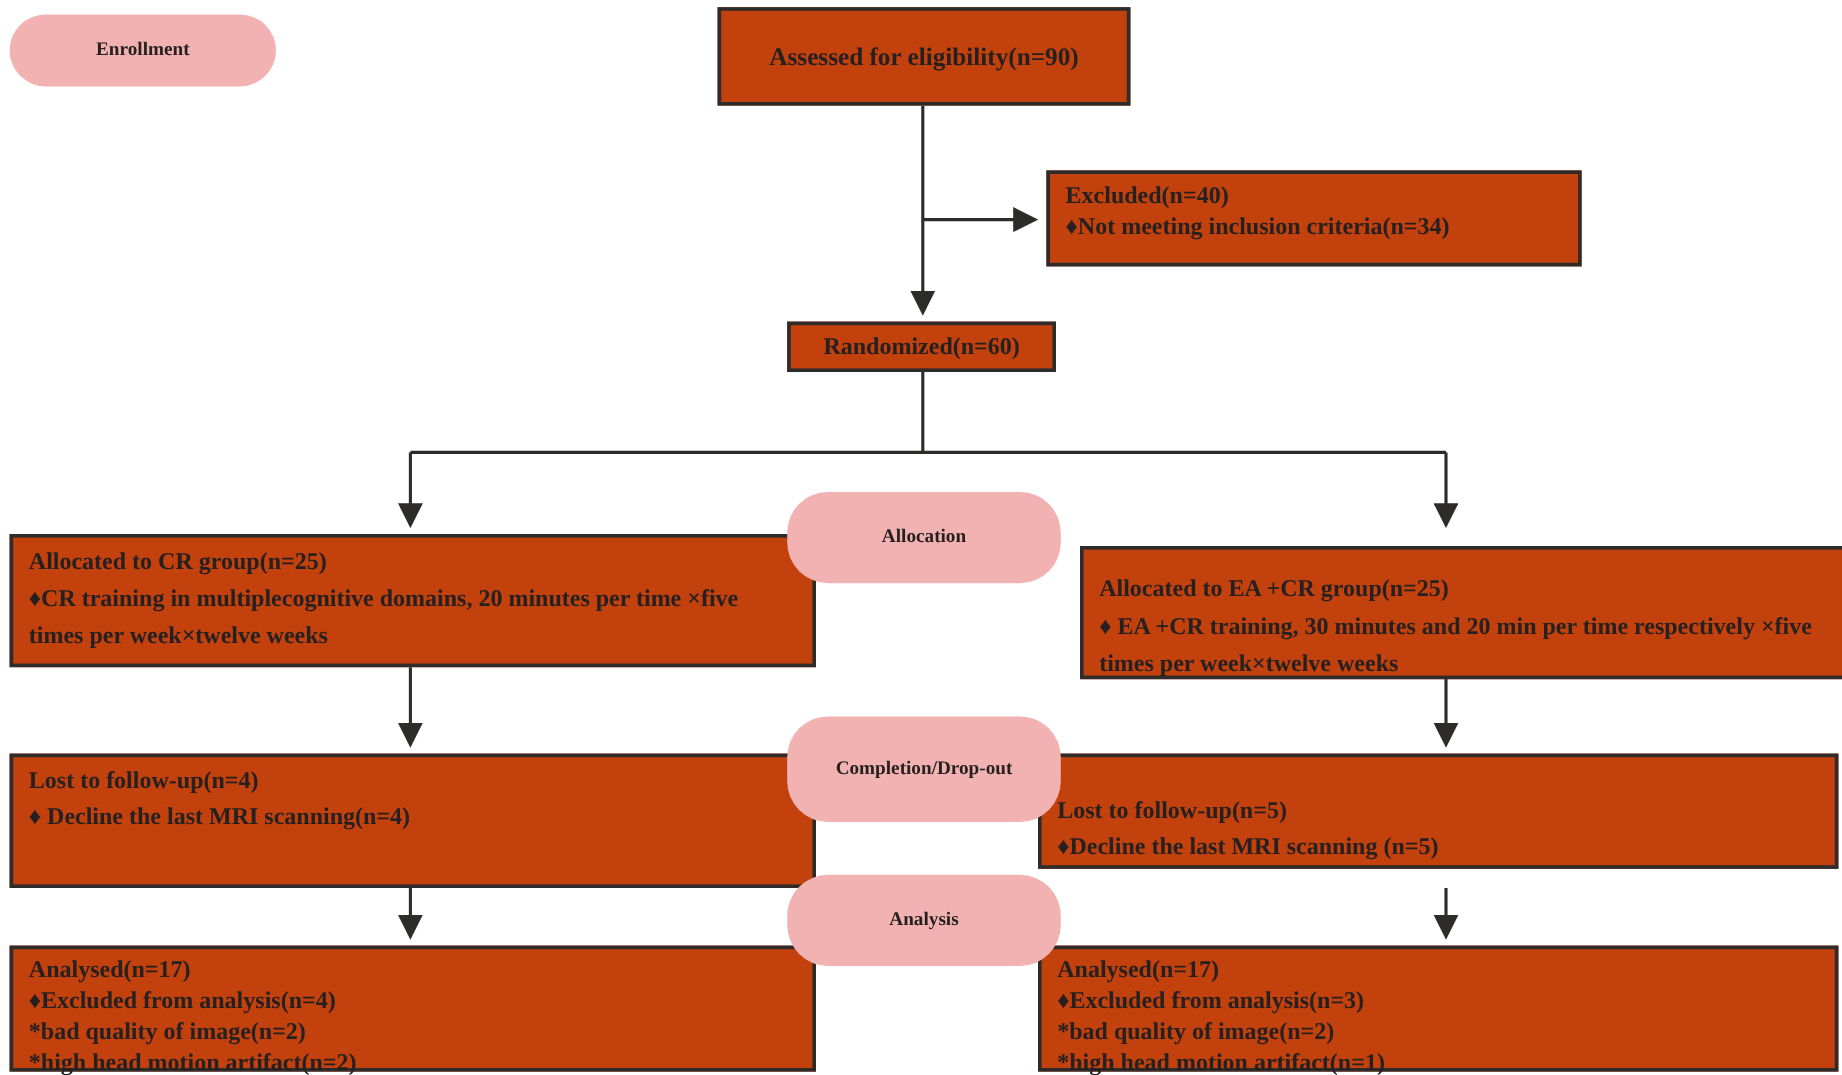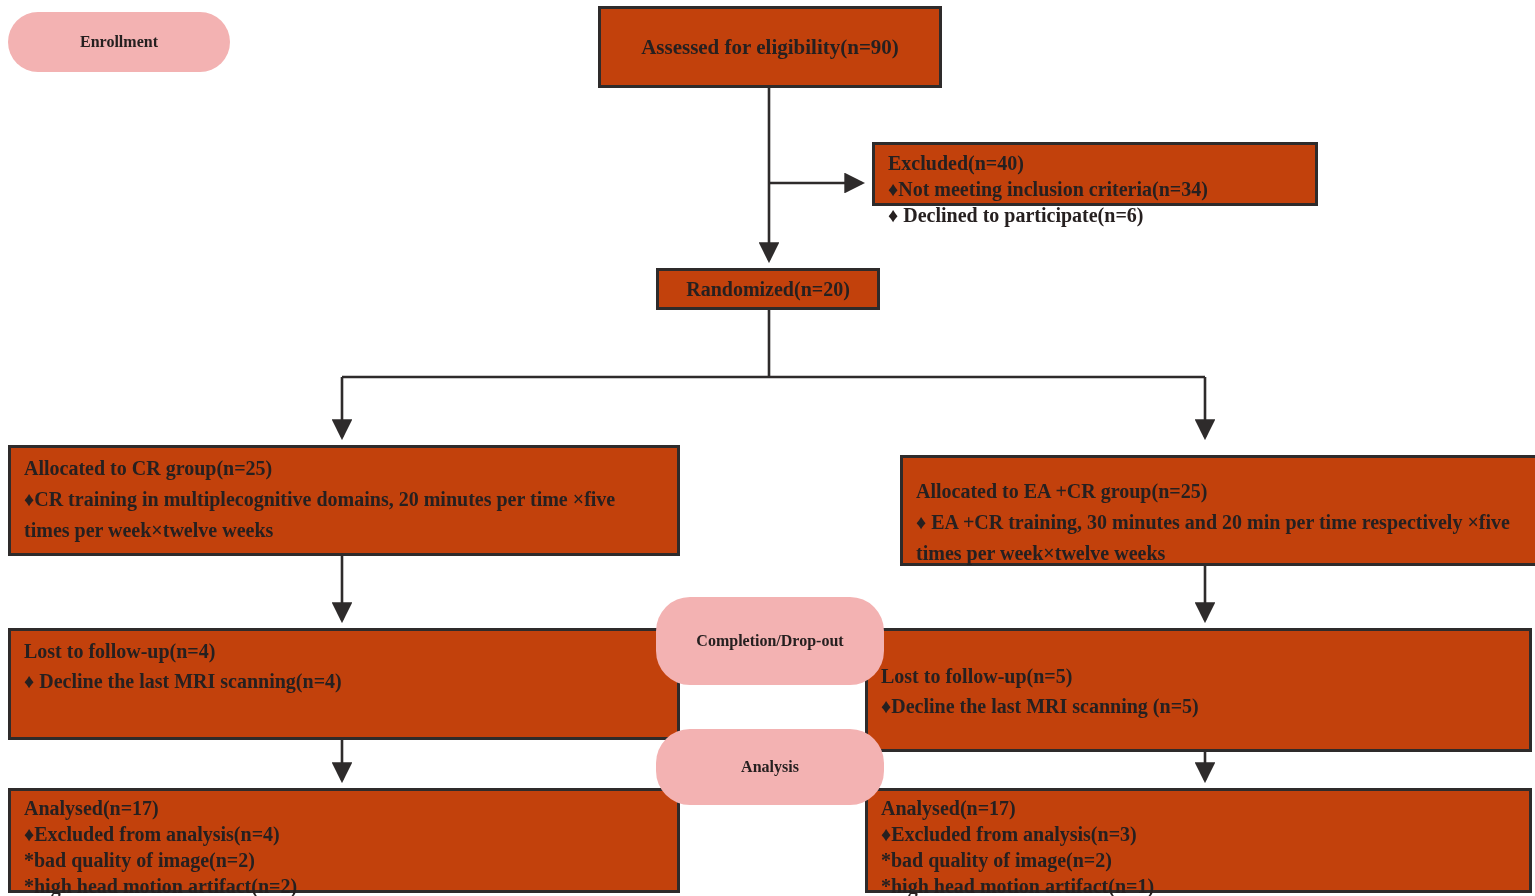--- a/index.html
+++ b/index.html
@@ -51,28 +51,28 @@
     border-radius:34px;
     display:flex;align-items:center;justify-content:center;
     text-align:center;
     font-weight:bold;
     font-size:16px;
     z-index:3;
   }
   
   #badge-enrollment{left:8px;top:12px;width:222px;height:60px;border-radius:30px;}
   #box-assessed{left:598px;top:6px;width:344px;height:82px;}
-  #box-excluded{left:872px;top:142px;width:446px;height:64px;line-height:26px;padding-top:5px;}
+  #box-excluded{left:872px;top:142px;width:446px;height:80px;line-height:26px;padding-top:5px;}
   #box-randomized{left:656px;top:268px;width:224px;height:42px;font-size:20px;}
   #badge-allocation{left:656px;top:410px;width:228px;height:76px;}
   #box-alloc-left{left:8px;top:445px;width:672px;height:111px;line-height:31px;}
   #box-alloc-right{left:865px;top:455px;width:667px;height:111px;padding-top:18px;line-height:31px;margin-left:35px;}
   #badge-completion{left:656px;top:597px;width:228px;height:88px;}
   #box-lost-left{left:8px;top:628px;width:672px;height:112px;line-height:30px;}
-  #box-lost-right{left:865px;top:628px;width:667px;height:124px;padding-top:30px;line-height:30px;}
+  #box-lost-right{left:865px;top:628px;width:667px;height:96px;padding-top:30px;line-height:30px;}
   #badge-analysis{left:656px;top:729px;width:228px;height:76px;}
   #box-analysed-left{left:8px;top:788px;width:672px;height:105px;padding-top:4px;line-height:26px;}
   #box-analysed-right{left:865px;top:788px;width:667px;height:105px;padding-top:4px;line-height:26px;}
 </style>
 </head>
 <body>
 
 <div class="canvas">
 
   <svg class="connectors" viewBox="0 0 1535 896" xmlns="http://www.w3.org/2000/svg">
@@ -87,32 +87,32 @@
     <path d="M342 377 L1205 377"></path>
     <path d="M342 377 L342 437" marker-end="url(#arrowhead)"></path>
     <path d="M1205 377 L1205 437" marker-end="url(#arrowhead)"></path>
     <path d="M342 556 L342 620" marker-end="url(#arrowhead)"></path>
     <path d="M1205 556 L1205 620" marker-end="url(#arrowhead)"></path>
     <path d="M342 740 L342 780" marker-end="url(#arrowhead)"></path>
     <path d="M1205 740 L1205 780" marker-end="url(#arrowhead)"></path>
   </svg>
 
   <div class="badge" id="badge-enrollment">Enrollment</div>
+  <div class="badge" id="badge-allocation">Allocation</div>
   <div class="badge" id="badge-completion">Completion/Drop-out</div>
   <div class="badge" id="badge-analysis">Analysis</div>
 
   <div class="node center" id="box-assessed">Assessed for eligibility(n=90)</div>
 
   <div class="node list" id="box-excluded">
     <span class="t">Excluded(n=40)</span>
     <span class="t">♦Not meeting inclusion criteria(n=34)</span>
-    <span class="t">♦ Declined to participate(n=6)</span>
   </div>
 
-  <div class="node center" id="box-randomized">Randomized(n=20)</div>
+  <div class="node center" id="box-randomized">Randomized(n=60)</div>
 
   <div class="node list" id="box-alloc-left">
     <span class="t">Allocated to  CR group(n=25)</span>
     <span class="t">♦CR training in multiplecognitive domains, 20 minutes per time ×five times per week×twelve weeks</span>
   </div>
 
   <div class="node list" id="box-alloc-right">
     <span class="t">Allocated to EA +CR group(n=25)</span>
     <span class="t">♦ EA +CR training, 30 minutes and 20 min per time respectively ×five times per week×twelve weeks</span>
   </div>

